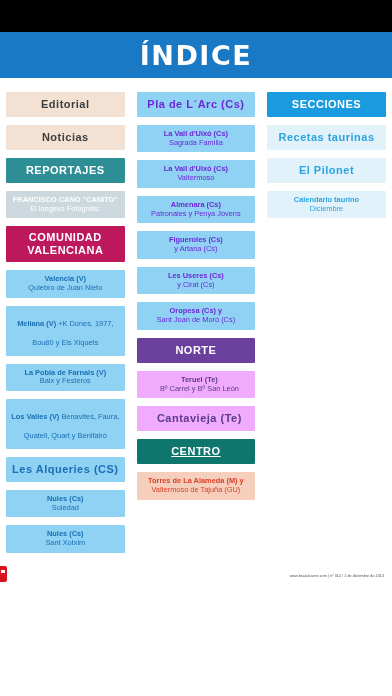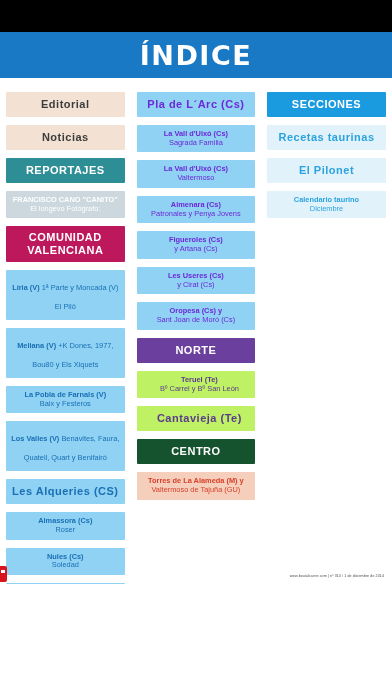--- a/index.html
+++ b/index.html
@@ -50,22 +50,22 @@
   
   .v-cream{background:#f3e2d3;color:#3c3c3c;}
   .v-teal{background:#2d8e96;color:#ffffff;align-items:center;}
   .v-grayblue{background:#ccd8de;color:#ffffff;}
   .v-darkblue{background:#be185d;color:#ffffff;}
   .v-lightblue{background:#8fd2f3;color:#1a6fb5;}
   .v-skyblue{background:#8fd2f3;color:#6d28d9;}
   .v-brightblue{background:#1a9be0;color:#ffffff;}
   .v-palecyan{background:#e2f2fb;color:#2aa3e0;}
   .v-purple{background:#6b3f9e;color:#ffffff;}
-  .v-lilac{background:#bef264;color:#5b3a8e;padding-left:11px;}
-  .v-red{background:#14532d;color:#ffffff;}
+  .v-lilac{background:#f0abfc;color:#5b3a8e;padding-left:11px;}
+  .v-red{background:#0f766e;color:#ffffff;text-decoration:underline;}
   .v-peach{background:#f5cfbc;color:#d8402a;}
 
   #footer{
     position:absolute;left:0;top:584px;width:392px;height:112px;background:#ffffff;
   }
   #footer .ftext{
     position:absolute;right:8px;top:-10px;
     font-size:3.6px;color:#4a4a4a;white-space:nowrap;
     letter-spacing:.1px;
   }
@@ -98,33 +98,32 @@
         <div class="btn v-teal cap">
           <span class="l1">REPORTAJES</span>
         </div>
         <div class="btn v-grayblue">
           <span class="l1">FRANCISCO CANO "CANITO"</span>
           <span class="l2">El longevo Fotógrafo:</span>
         </div>
         <div class="btn v-darkblue cap">
           <span class="l1">COMUNIDAD VALENCIANA</span>
         </div>
-        <div class="btn v-lightblue inlinepair"><span class="l1">Líria (V)</span><span class="l2"> 1ª Parte y Moncada (V) El Pilô</span></div>
+        <div class="btn v-lightblue">
+          <span class="l1">Valencia (V)</span>
+          <span class="l2">Quiebro de Juan Nieto</span>
+        </div>
         <div class="btn v-lightblue inlinepair"><span class="l1">Meliana (V)</span><span class="l2"> +K Dones, 1977, Bou80 y Els Xiquets</span></div>
         <div class="btn v-lightblue">
           <span class="l1">La Pobla de Farnals (V)</span>
           <span class="l2">Baix y Festeros</span>
         </div>
         <div class="btn v-lightblue inlinepair"><span class="l1">Los Valles (V)</span><span class="l2"> Benavites, Faura, Quatell, Quart y Benifairó</span></div>
         <div class="btn v-lightblue cap">
           <span class="l1">Les Alqueries (CS)</span>
-        </div>
-        <div class="btn v-lightblue">
-          <span class="l1">Almassora (Cs)</span>
-          <span class="l2">Roser</span>
         </div>
         <div class="btn v-lightblue">
           <span class="l1">Nules (Cs)</span>
           <span class="l2">Soledad</span>
         </div>
         <div class="btn v-lightblue">
           <span class="l1">Nules (Cs)</span>
           <span class="l2">Sant Xotxim</span>
         </div>
       </div>

